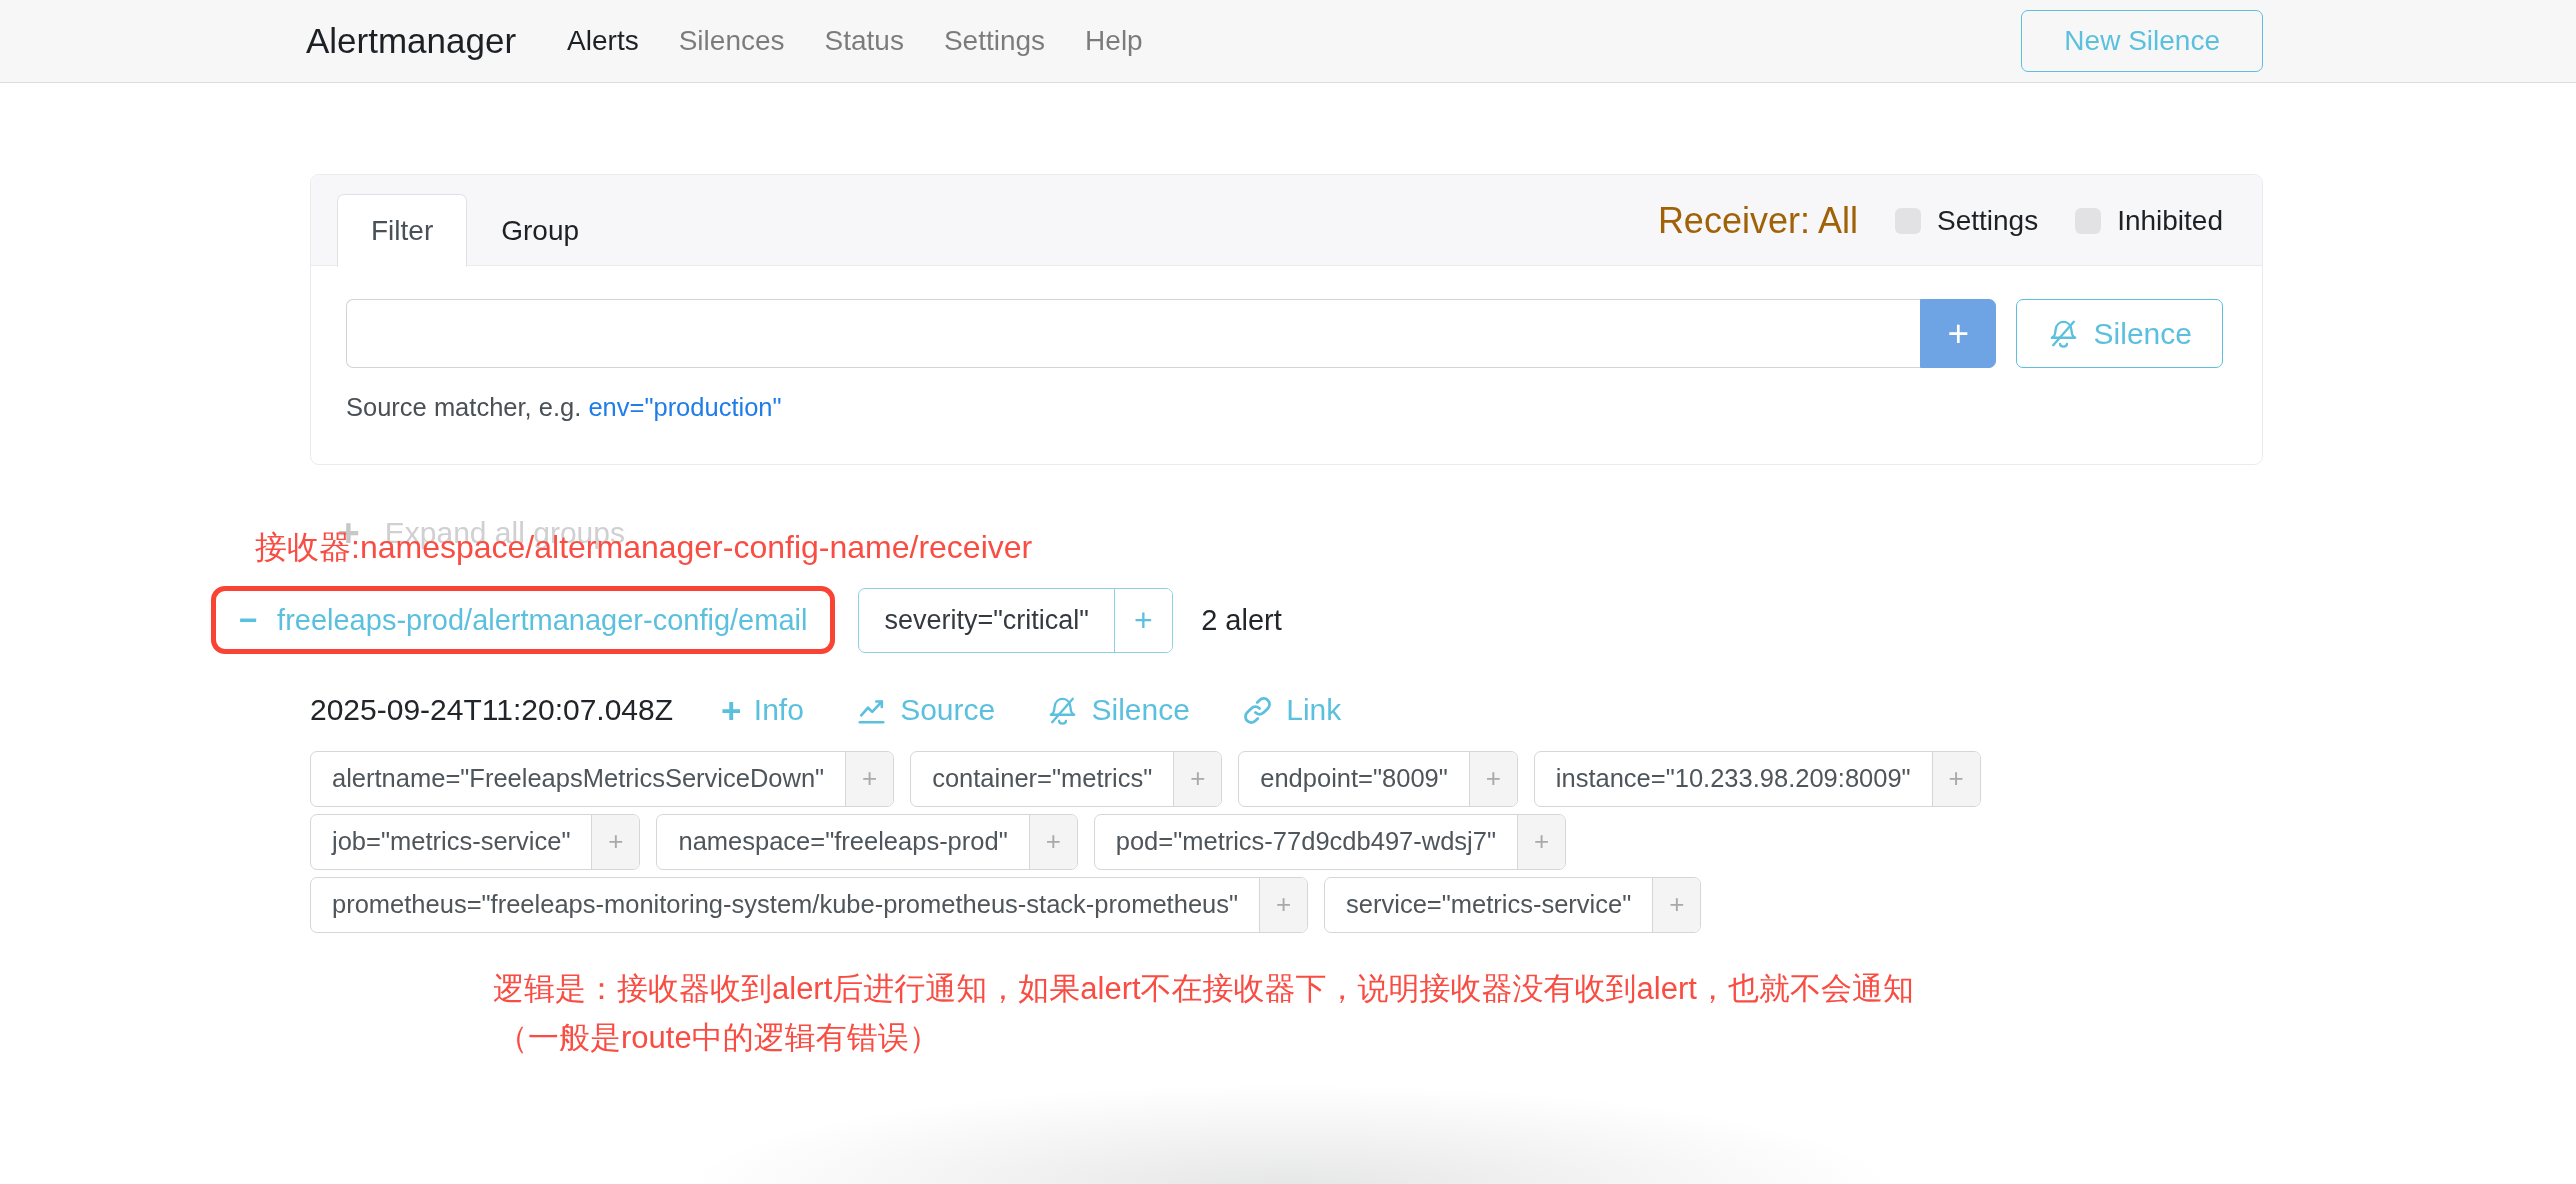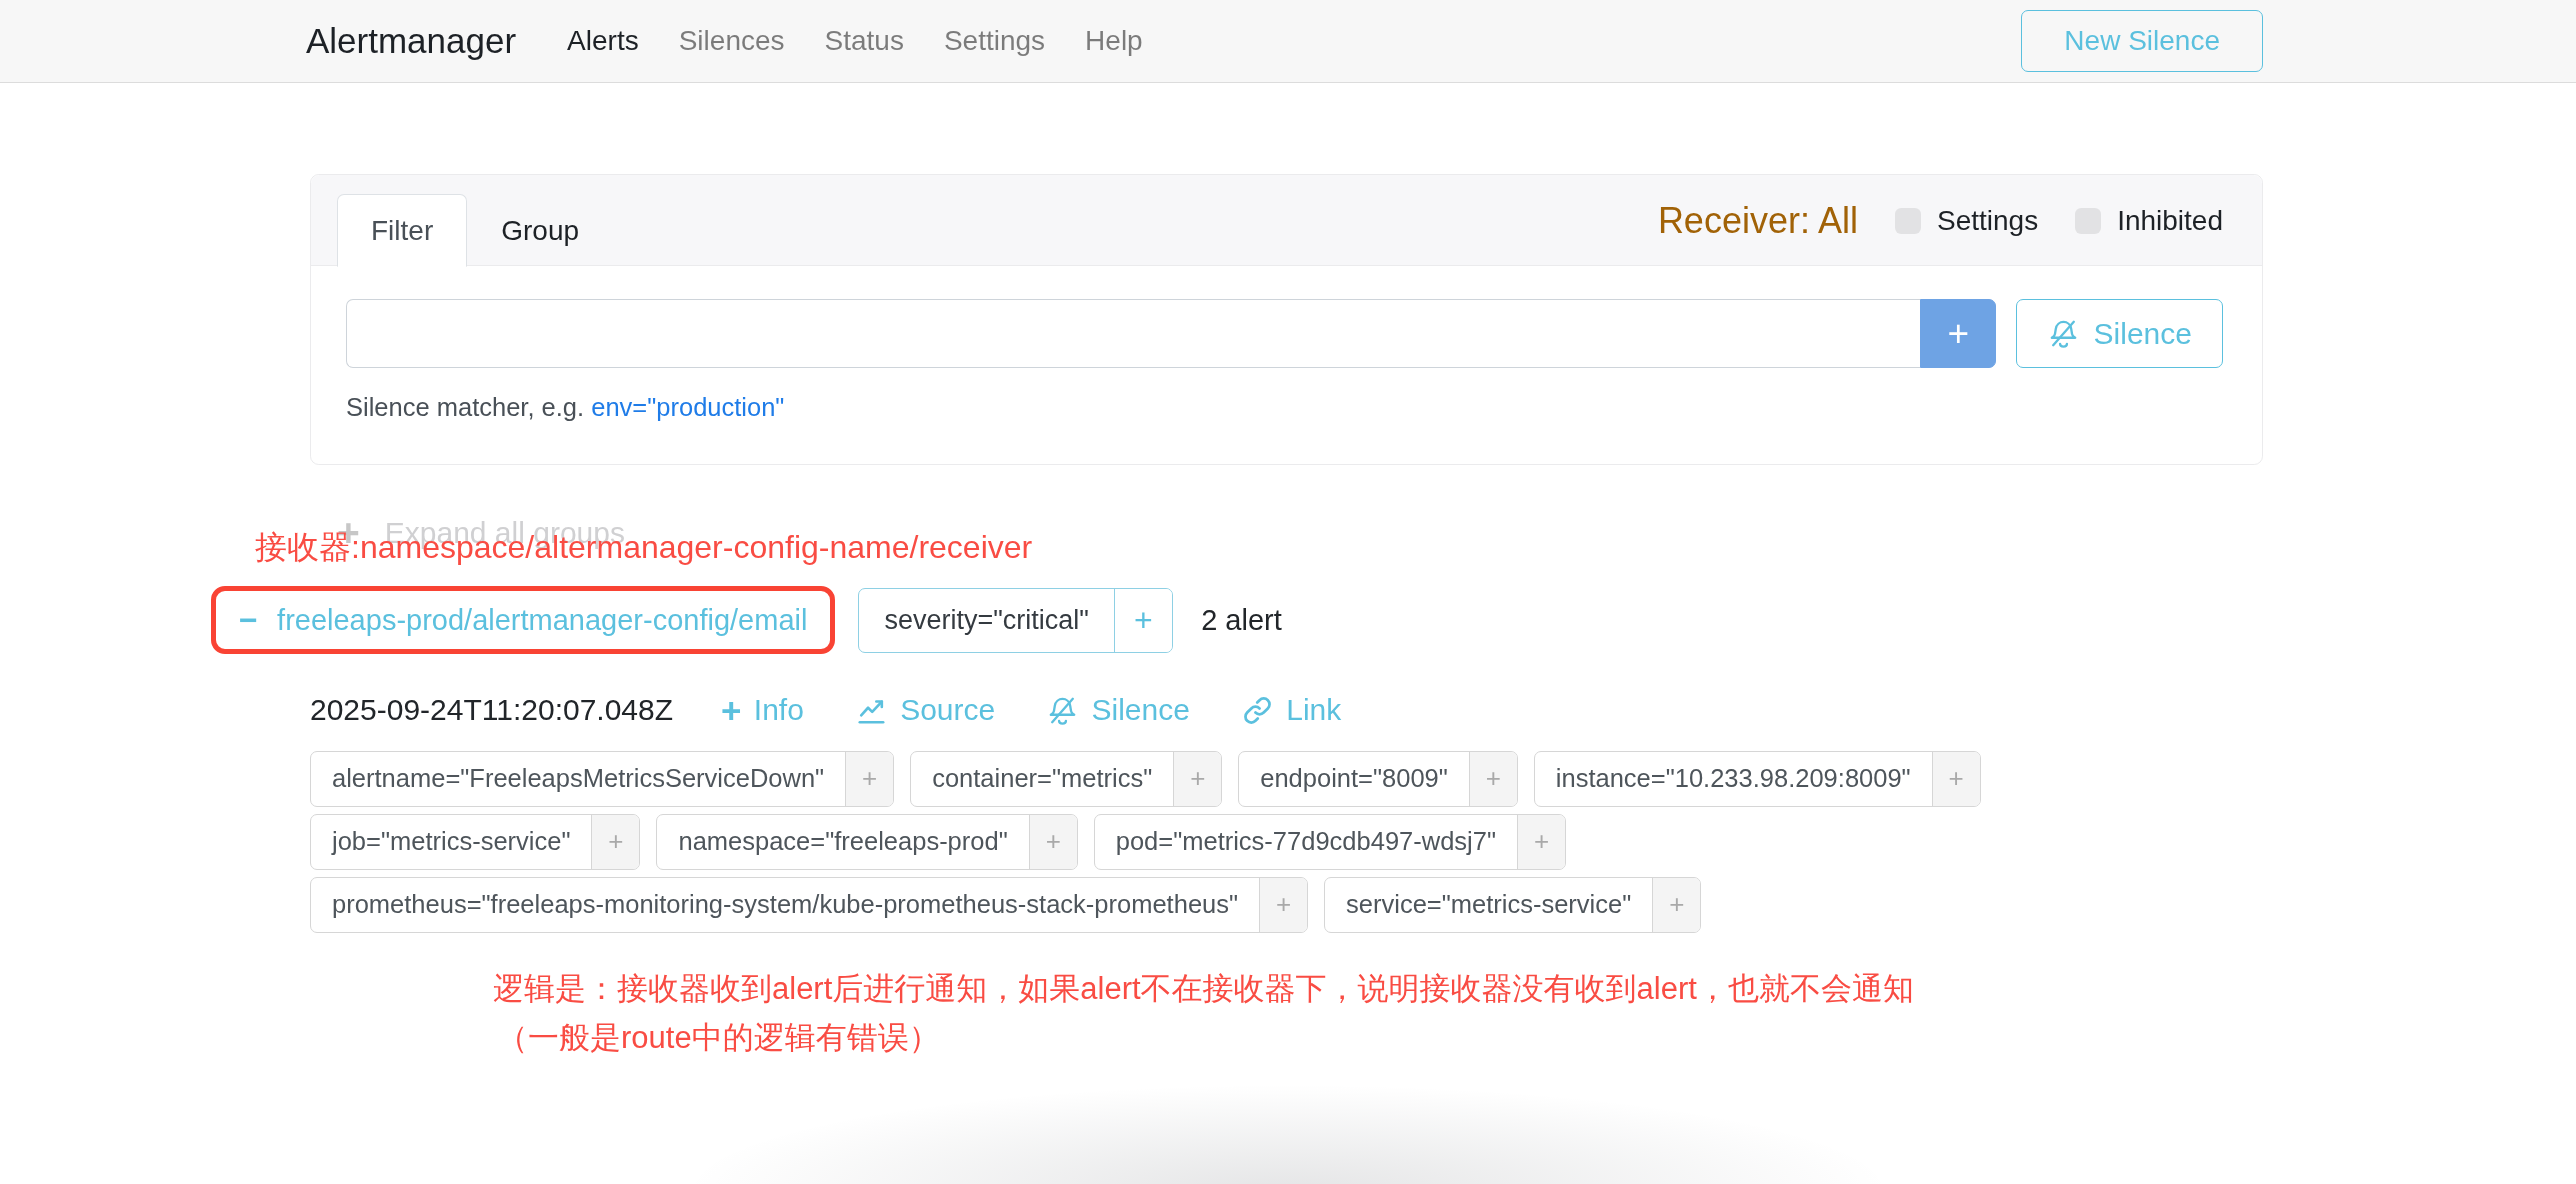--- a/index.html
+++ b/index.html
@@ -154,21 +154,21 @@
         <button class="silence-btn">
           <svg width="33" height="33" viewBox="0 0 24 24" fill="none" stroke="currentColor" stroke-width="1.7" stroke-linecap="round" stroke-linejoin="round">
             <path d="M9.5 19.5c0 1.2 1.1 2 2.5 2s2.5-.8 2.5-2"></path>
             <path d="M6.4 8.6C6.9 5.6 9.3 3.6 12 3.6s5.1 2 5.6 5l.6 3.7c.15.9.68 1.68 1.45 2.2l.85.6H3.5l.85-.6c.77-.52 1.3-1.3 1.45-2.2l.6-3.7z"></path>
             <line x1="4.5" y1="20.5" x2="19.5" y2="3.5"></line>
           </svg>
           <span>Silence</span>
         </button>
       </div>
       <div class="hint">
-        <span>Silence matcher, e.g.</span>
+        <span>Source matcher, e.g.</span>
         <a>env="production"</a>
       </div>
     </div>
   </div>
 
   <div class="groups-section">
 
     <div class="expand-row">
       <span class="expand-plus">+</span>
       <span class="expand-label">Expand all groups</span>

